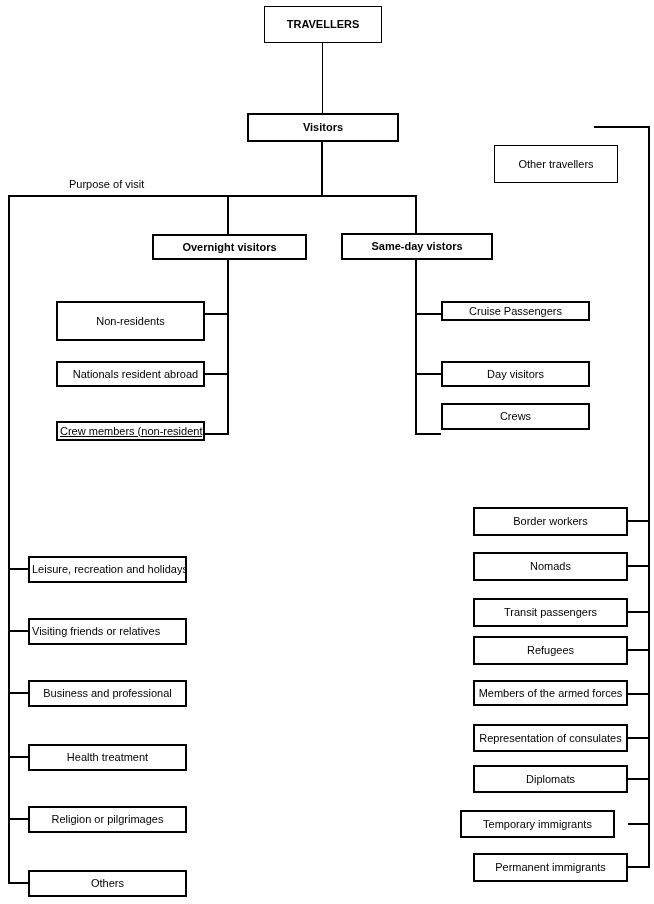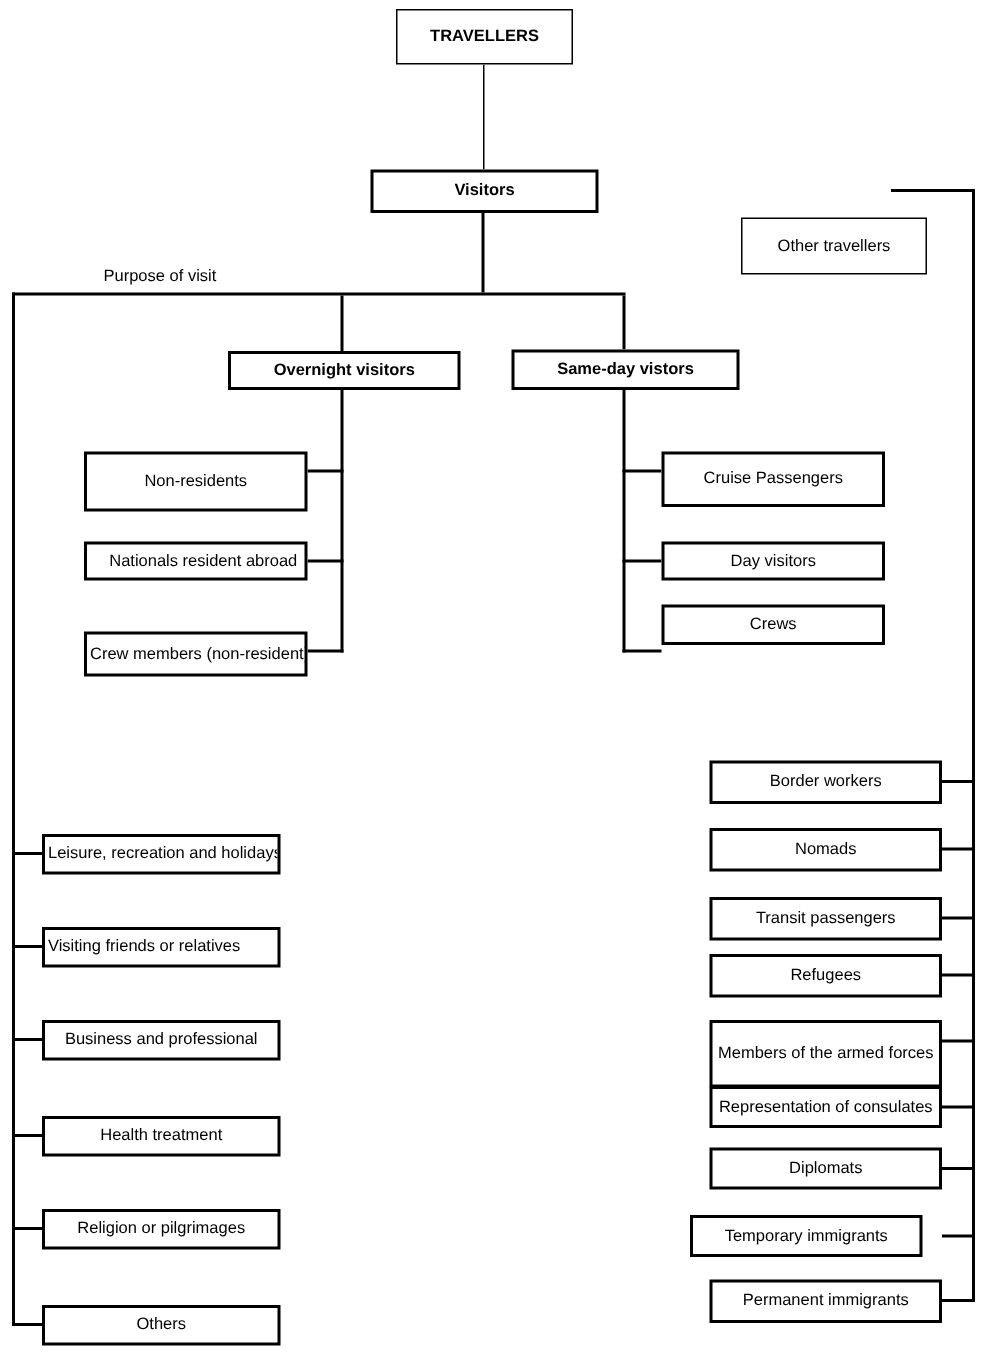--- a/index.html
+++ b/index.html
@@ -81,36 +81,36 @@
 
   <div class="box b1 bold" style="left:264px;top:6px;width:118px;height:37px;">TRAVELLERS</div>
   <div class="box bold" style="left:247px;top:113px;width:152px;height:29px;">Visitors</div>
   <div class="box b1" style="left:494px;top:113px;width:124px;height:38px;margin-top:32px;">Other travellers</div>
 
   <div class="box bold" style="left:152px;top:234px;width:155px;height:26px;">Overnight visitors</div>
   <div class="box bold" style="left:341px;top:233px;width:152px;height:27px;">Same-day vistors</div>
 
   <div class="box" style="left:56px;top:301px;width:149px;height:40px;">Non-residents</div>
   <div class="box" style="left:56px;top:361px;width:149px;height:26px;padding-left:10px;">Nationals resident abroad</div>
-  <div class="box flushleft" style="left:56px;top:421px;width:149px;height:30px;">Crew members (non-resident)</div>
+  <div class="box flushleft" style="left:56px;top:421px;width:149px;height:20px;text-decoration:underline;">Crew members (non-resident)</div>
 
-  <div class="box" style="left:441px;top:301px;width:149px;height:37px;">Cruise Passengers</div>
+  <div class="box" style="left:441px;top:301px;width:149px;height:20px;">Cruise Passengers</div>
   <div class="box" style="left:441px;top:361px;width:149px;height:26px;">Day visitors</div>
   <div class="box" style="left:441px;top:403px;width:149px;height:27px;">Crews</div>
 
   <div class="box flushleft" style="left:28px;top:556px;width:159px;height:27px;">Leisure, recreation and holidays</div>
   <div class="box flushleft" style="left:28px;top:618px;width:159px;height:27px;">Visiting friends or relatives</div>
   <div class="box" style="left:28px;top:680px;width:159px;height:27px;">Business and professional</div>
   <div class="box" style="left:28px;top:744px;width:159px;height:27px;">Health treatment</div>
   <div class="box" style="left:28px;top:806px;width:159px;height:27px;">Religion or pilgrimages</div>
   <div class="box" style="left:28px;top:870px;width:159px;height:27px;">Others</div>
 
   <div class="box" style="left:473px;top:507px;width:155px;height:29px;">Border workers</div>
   <div class="box" style="left:473px;top:552px;width:155px;height:29px;">Nomads</div>
   <div class="box" style="left:473px;top:598px;width:155px;height:29px;">Transit passengers</div>
   <div class="box" style="left:473px;top:636px;width:155px;height:29px;">Refugees</div>
-  <div class="box" style="left:473px;top:680px;width:155px;height:45px;">Members of the armed forces</div>
+  <div class="box" style="left:473px;top:680px;width:155px;height:26px;">Members of the armed forces</div>
   <div class="box" style="left:473px;top:724px;width:155px;height:28px;">Representation of consulates</div>
   <div class="box" style="left:473px;top:765px;width:155px;height:28px;">Diplomats</div>
   <div class="box" style="left:460px;top:810px;width:155px;height:28px;">Temporary immigrants</div>
   <div class="box" style="left:473px;top:853px;width:155px;height:29px;">Permanent immigrants</div>
 
 </div>
 
 </body></html>

